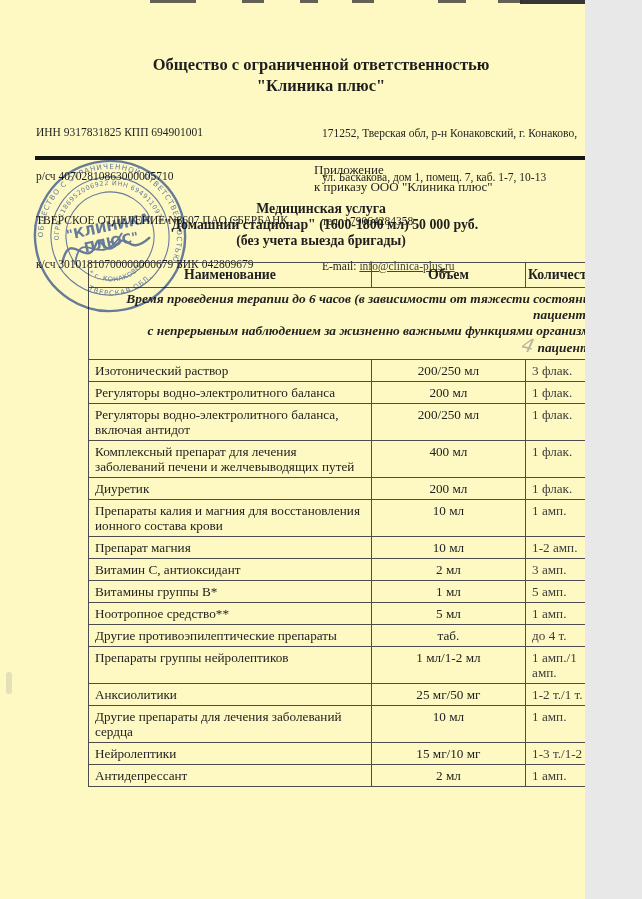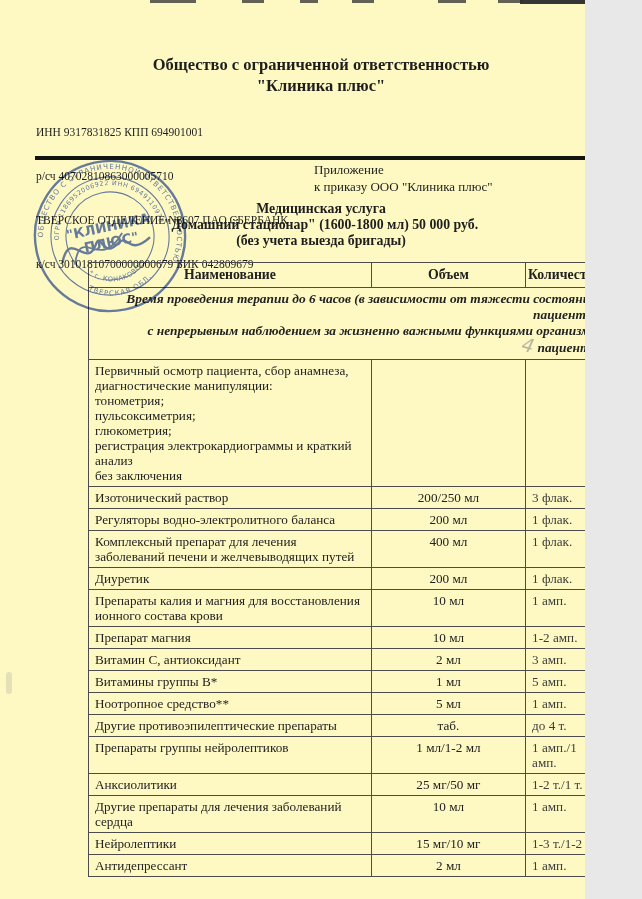--- a/index.html
+++ b/index.html
@@ -54,20 +54,26 @@
     <div>"Клиника плюс"</div>
   </div>
 
   <div class="req-block">
     <div>ИНН 9317831825 КПП 694901001</div>
     <div>р/сч 40702810863000005710</div>
     <div>ТВЕРСКОЕ ОТДЕЛЕНИЕ N8607 ПАО СБЕРБАНК</div>
     <div>к/сч 30101810700000000679 БИК 042809679</div>
   </div>
 
+  <div class="addr-block">
+    <div>171252, Тверская обл, р-н Конаковский, г. Конаково,</div>
+    <div>ул. Баскакова, дом 1, помещ. 7, каб. 1-7, 10-13</div>
+    <div>тел. +79064284358</div>
+    <div><span>E-mail: </span><a class="email-link">info@clinica-plus.ru</a></div>
+  </div>
 
   <div class="thick-rule"></div>
 
   <div class="annex">
     <div>Приложение</div>
     <div>к приказу ООО "Клиника плюс"</div>
   </div>
 
   <div class="service-title">
     <div>Медицинская услуга</div>
@@ -81,44 +87,38 @@
         <th>Наименование</th>
         <th>Объем</th>
         <th>Количество</th>
       </tr>
       <tr>
         <td class="note-cell" colspan="3">Время проведения терапии до 6 часов (в зависимости от тяжести состояния пациента)
 с непрерывным наблюдением за жизненно важными функциями организма пациента</td>
       </tr>
     </thead>
     <tbody>
-    <tr>
-      <td class="c-name">Первичный осмотр пациента, сбор анамнеза,
-диагностические манипуляции:
-тонометрия;
-пульсоксиметрия;
-глюкометрия;
-регистрация электрокардиограммы и краткий анализ
-без заключения</td>
-      <td class="c-vol"></td>
-      <td class="c-qty"></td>
-    </tr>
 
     <tr>
       <td class="c-name">Изотонический раствор</td>
       <td class="c-vol">200/250 мл</td>
       <td class="c-qty">3 флак.</td>
     </tr>
 
     <tr>
       <td class="c-name">Регуляторы водно-электролитного баланса</td>
       <td class="c-vol">200 мл</td>
       <td class="c-qty">1 флак.</td>
     </tr>
 
+    <tr>
+      <td class="c-name">Регуляторы водно-электролитного баланса,  включая антидот</td>
+      <td class="c-vol">200/250 мл</td>
+      <td class="c-qty">1 флак.</td>
+    </tr>
 
     <tr>
       <td class="c-name">Комплексный препарат для лечения заболеваний печени и желчевыводящих путей</td>
       <td class="c-vol">400 мл</td>
       <td class="c-qty">1 флак.</td>
     </tr>
 
     <tr>
       <td class="c-name">Диуретик</td>
       <td class="c-vol">200 мл</td>

